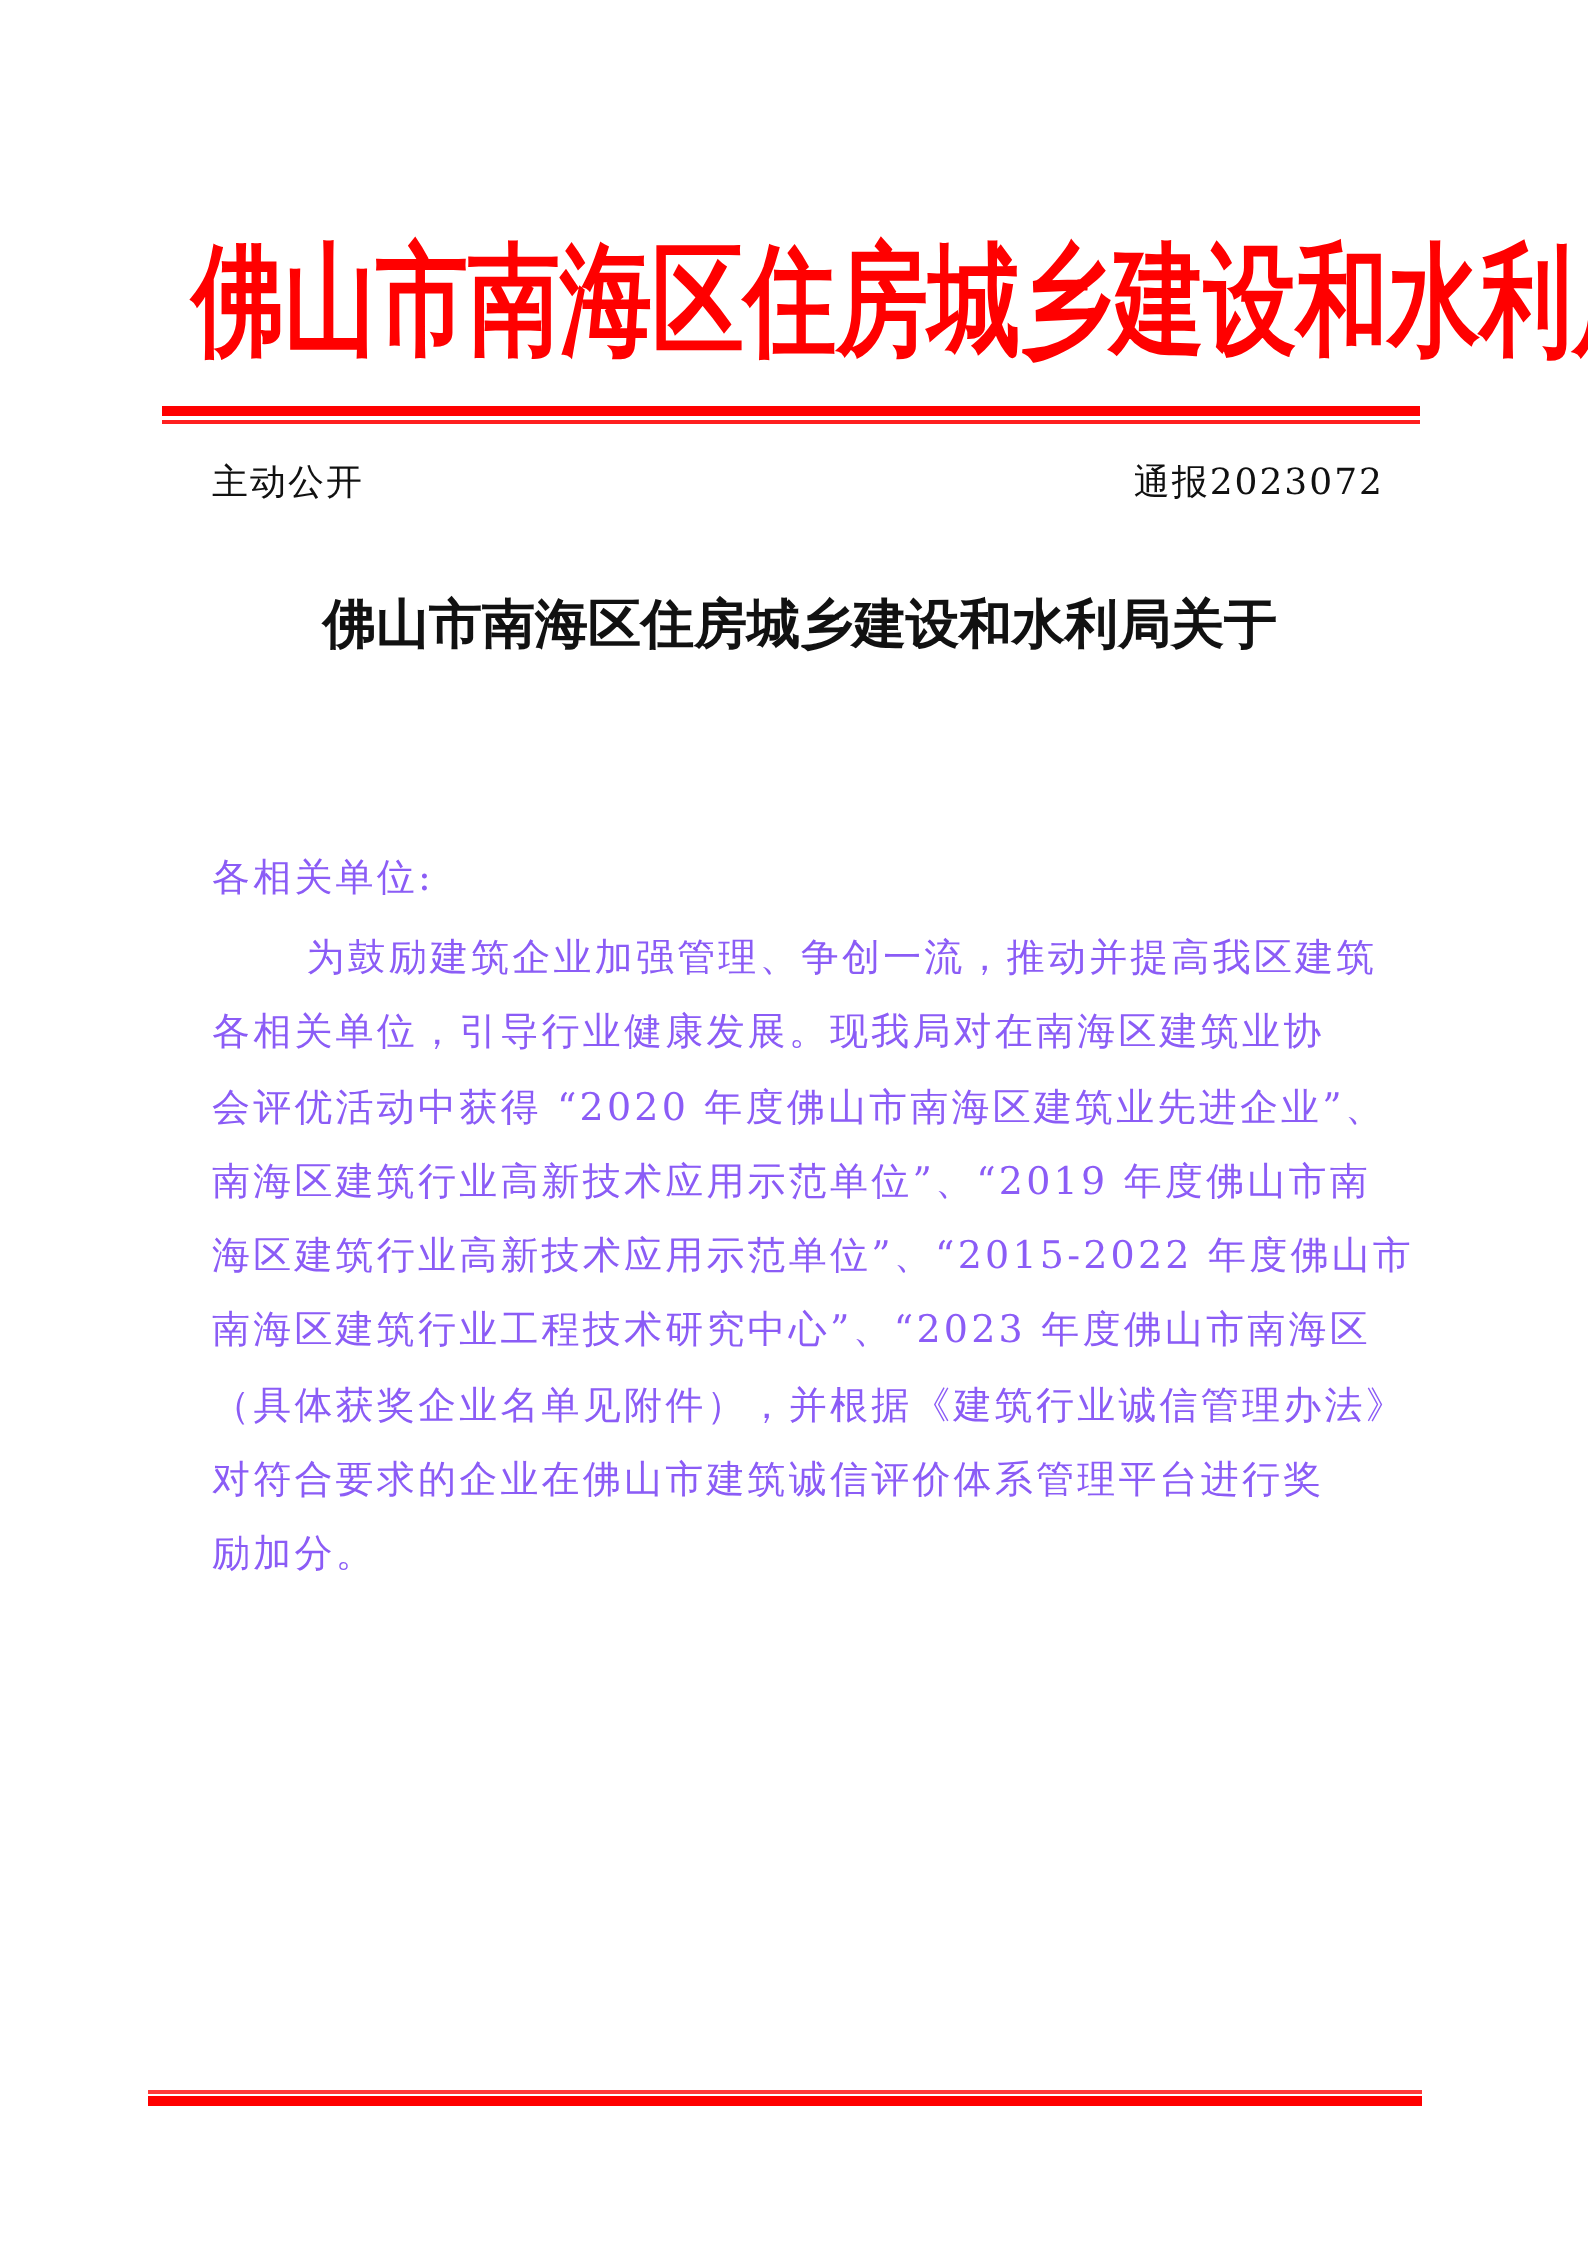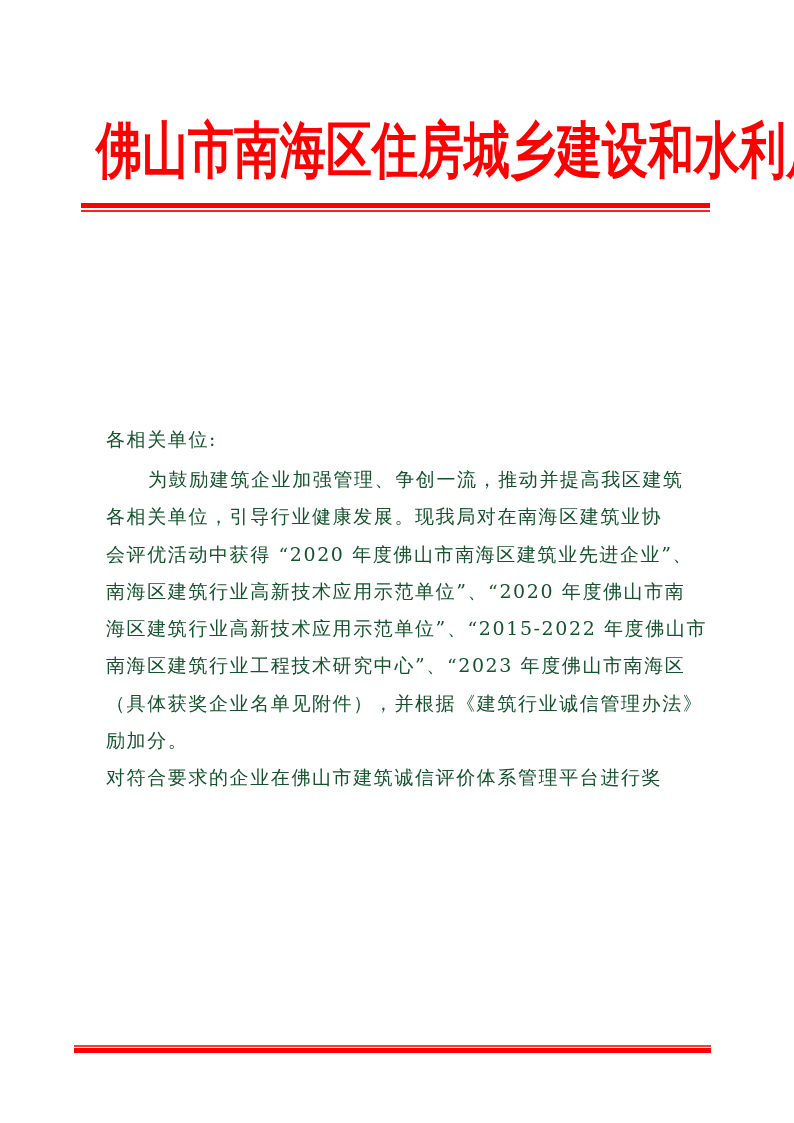--- a/index.html
+++ b/index.html
@@ -37,25 +37,25 @@
     position: absolute; left: 100px; top: 292px; width: 600px;
     text-align: center;
     font-family: "DejaVu Serif", "Liberation Serif", serif;
     font-weight: bold; font-size: 26.5px; line-height: 42px; color: #111;
   }
   .title div { white-space: nowrap; }
 
   .body-text {
     position: absolute; left: 106px; top: 424px; width: 588px;
     font-family: "DejaVu Serif", "Liberation Serif", serif;
-    font-size: 19px; color: #14532d; letter-spacing: 1.6px;
+    font-size: 19px; color: #8b5cf6; letter-spacing: 1.6px;
   }
   .salutation { height: 37px; line-height: 30px; white-space: nowrap; }
   .para-line { height: 37.3px; line-height: 37.3px; white-space: nowrap; }
-  .para-line.indent { padding-left: 42px; }
+  .para-line.indent { padding-left: 42px; text-align: center; }
 
   .rule-bot-thin  { position: absolute; left: 74px; top: 1045px; width: 637px; height: 2px; background: #ff3a3a; }
   .rule-bot-thick { position: absolute; left: 74px; top: 1048px; width: 637px; height: 5px; background: #ff0000; }
 </style>
 </head>
 <body>
 
 <div class="page">
 
   <div class="masthead">
@@ -73,33 +73,38 @@
     <span class="ch">设</span>
     <span class="ch">和</span>
     <span class="ch">水</span>
     <span class="ch">利</span>
     <span class="ch">局</span>
   </div>
 
   <div class="rule-top-thick"></div>
   <div class="rule-top-thin"></div>
 
+  <div class="meta-row">
+    <span class="disclosure">主动公开</span>
+    <span class="doc-number">通报2023072</span>
+  </div>
 
   <div class="title">
+    <div>佛山市南海区住房城乡建设和水利局关于</div>
   </div>
 
   <div class="body-text">
     <div class="salutation">各相关单位:</div>
     <div class="para-line indent">为鼓励建筑企业加强管理、争创一流，推动并提高我区建筑</div>
     <div class="para-line">各相关单位，引导行业健康发展。现我局对在南海区建筑业协</div>
     <div class="para-line">会评优活动中获得 “2020 年度佛山市南海区建筑业先进企业”、</div>
-    <div class="para-line">南海区建筑行业高新技术应用示范单位”、“2020 年度佛山市南</div>
+    <div class="para-line">南海区建筑行业高新技术应用示范单位”、“2019 年度佛山市南</div>
     <div class="para-line">海区建筑行业高新技术应用示范单位”、“2015-2022 年度佛山市</div>
     <div class="para-line">南海区建筑行业工程技术研究中心”、“2023 年度佛山市南海区</div>
     <div class="para-line">（具体获奖企业名单见附件），并根据《建筑行业诚信管理办法》</div>
+    <div class="para-line">对符合要求的企业在佛山市建筑诚信评价体系管理平台进行奖</div>
     <div class="para-line">励加分。</div>
-    <div class="para-line">对符合要求的企业在佛山市建筑诚信评价体系管理平台进行奖</div>
   </div>
 
   <div class="rule-bot-thin"></div>
   <div class="rule-bot-thick"></div>
 
 </div>
 
 </body></html>

